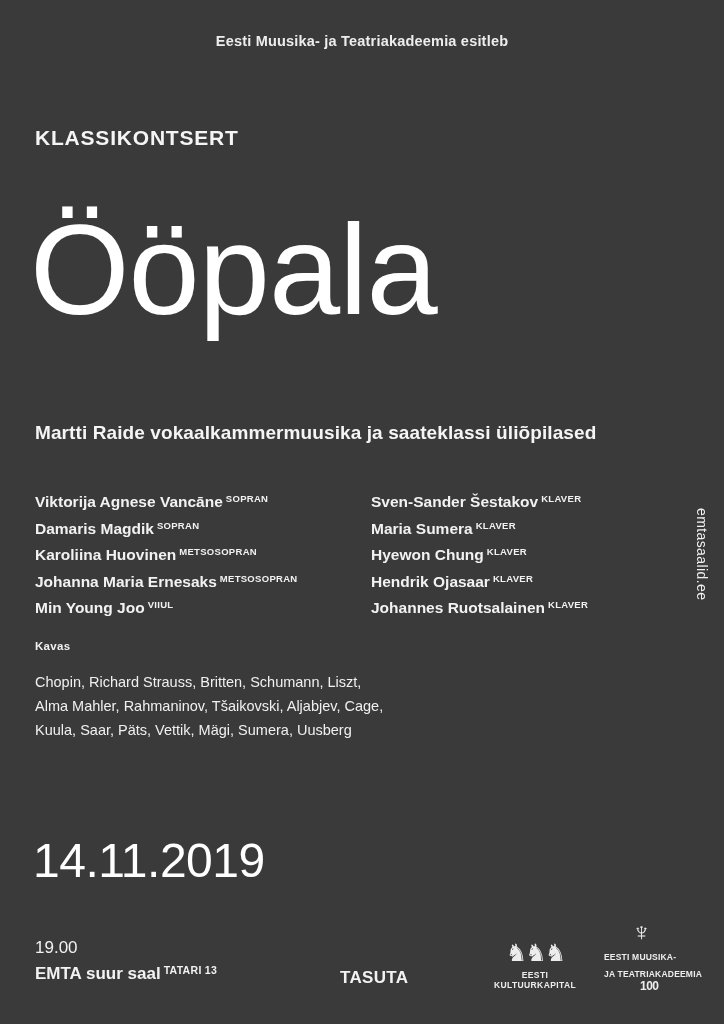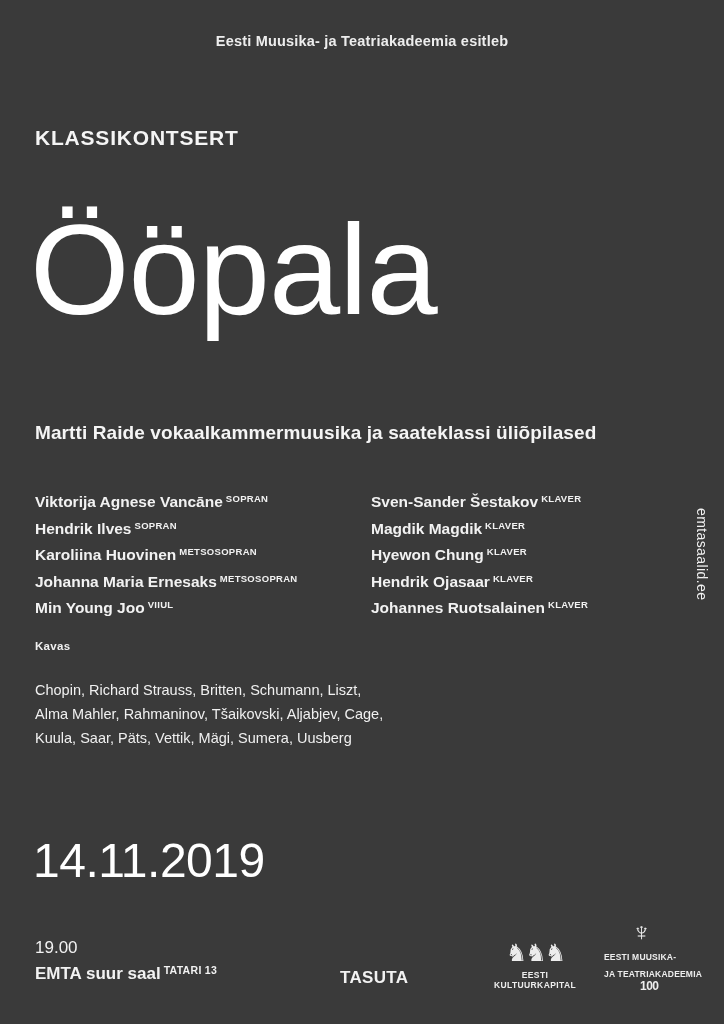--- a/index.html
+++ b/index.html
@@ -108,21 +108,20 @@
     color: #f0f0f0;
   }
   .kavas-list {
     position: absolute;
     top: 670px;
     left: 35px;
     width: 520px;
     font-size: 14.5px;
     line-height: 24px;
     color: #f0f0f0;
-    margin-top: 8px;
   }
 
   
   .vertical-url {
     position: absolute;
     top: 508px;
     right: 14px;
     font-size: 14px;
     letter-spacing: 0.4px;
     color: #f0f0f0;
@@ -245,38 +244,38 @@
   <div class="title">Ööpala</div>
 
   <div class="subtitle">Martti Raide vokaalkammermuusika ja saateklassi üliõpilased</div>
 
   <div class="performers">
     <div class="perf-col">
       <div class="perf-row">
         <span>Viktorija Agnese Vancāne</span><span class="perf-role">SOPRAN</span>
       </div>
       <div class="perf-row">
-        <span>Hendrik Ilves</span><span class="perf-role">SOPRAN</span>
+        <span>Damaris Magdik</span><span class="perf-role">SOPRAN</span>
       </div>
       <div class="perf-row">
         <span>Karoliina Huovinen</span><span class="perf-role">METSOSOPRAN</span>
       </div>
       <div class="perf-row">
         <span>Johanna Maria Ernesaks</span><span class="perf-role">METSOSOPRAN</span>
       </div>
       <div class="perf-row">
         <span>Min Young Joo</span><span class="perf-role">VIIUL</span>
       </div>
     </div>
     <div class="perf-col">
       <div class="perf-row">
         <span>Sven-Sander Šestakov</span><span class="perf-role">KLAVER</span>
       </div>
       <div class="perf-row">
-        <span>Magdik Magdik</span><span class="perf-role">KLAVER</span>
+        <span>Maria Sumera</span><span class="perf-role">KLAVER</span>
       </div>
       <div class="perf-row">
         <span>Hyewon Chung</span><span class="perf-role">KLAVER</span>
       </div>
       <div class="perf-row">
         <span>Hendrik Ojasaar</span><span class="perf-role">KLAVER</span>
       </div>
       <div class="perf-row">
         <span>Johannes Ruotsalainen</span><span class="perf-role">KLAVER</span>
       </div>

